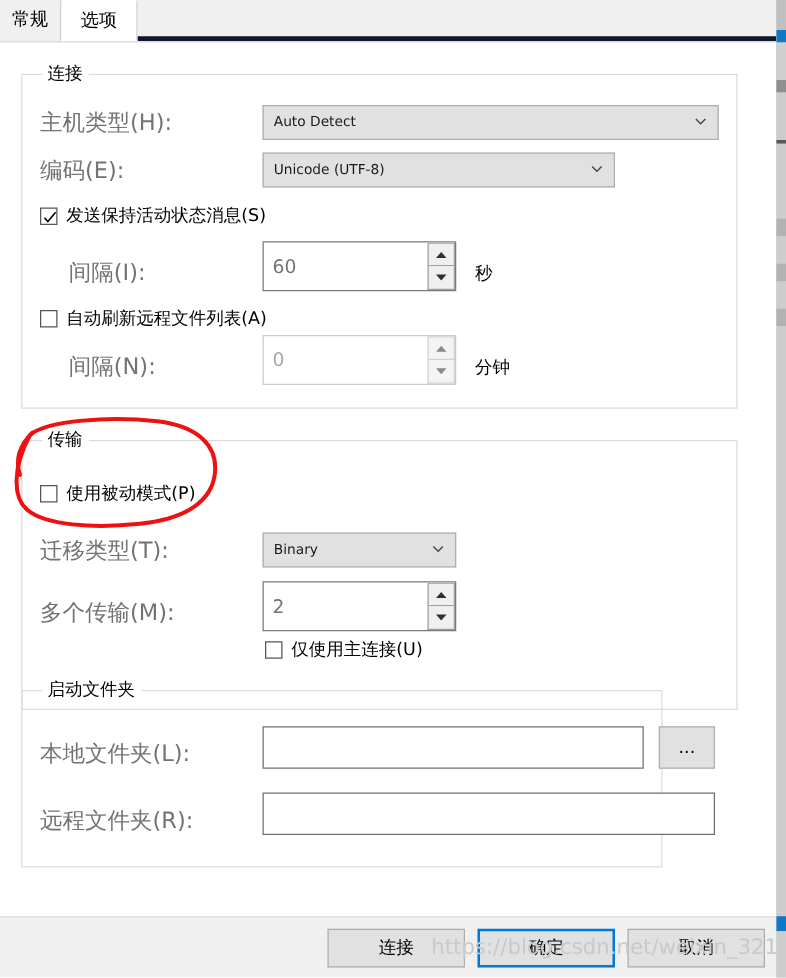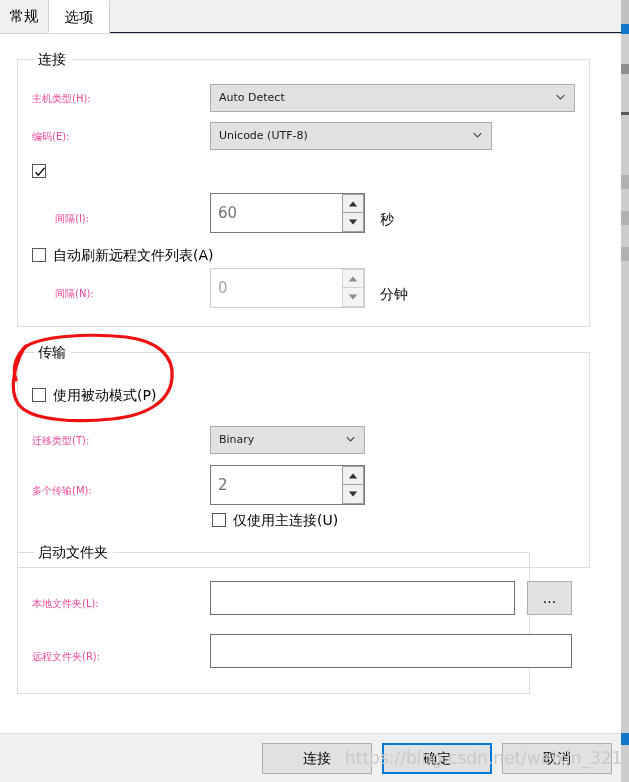--- a/index.html
+++ b/index.html
@@ -21,21 +21,21 @@
     background: #ffffff;
     overflow: hidden;
   }
 
   
   .tabstrip {
     position: absolute;
     left: 0; top: 0;
     width: 621px; height: 33px;
     background: #f0f0f0;
-    border-bottom: 1px solid #0f172a;
+    border-bottom: 4px solid #0f172a;
     box-sizing: border-box;
   }
   .tab {
     position: absolute;
     top: 0;
     height: 33px;
     line-height: 33px;
     font-size: 14.5px;
     text-align: center;
     box-sizing: border-box;
@@ -86,24 +86,24 @@
     white-space: nowrap;
   }
 
   #group-connection { left: 17px;  top: 25px;  width: 573px; height: 268px; }
   #group-transfer   { left: 17px;  top: 318px; width: 573px; height: 216px; }
   #group-startup    { left: 17px;  top: 518px; width: 513px; height: 142px; }
 
   
   .lbl {
     position: absolute;
-    font-size: 10px;
+    font-size: 18px;
     line-height: 18px;
     white-space: nowrap;
-    color: #ec4899;
+    color: #737373;
   }
   .unit {
     position: absolute;
     font-size: 14px;
     line-height: 18px;
     white-space: nowrap;
     color: #000;
   }
 
   
@@ -326,20 +326,21 @@
             </svg>
         </span>
       </div>
 
       <div class="cbrow" style="left:14px; top:104px;">
         <span class="cbbox">
           <svg width="12" height="12" viewBox="0 0 12 12">
               <path d="M1.5 6.2 L4.3 9.2 L10.5 1.8" fill="none" stroke="#000" stroke-width="1.3"></path>
             </svg>
         </span>
+        <span class="cblabel">发送保持活动状态消息(S)</span>
       </div>
 
       <div class="lbl" style="left:37px; top:150px;">间隔(I):</div>
       <div class="spin" style="left:192px; top:133px; width:155px;">
         <span class="stext">60</span>
         <span class="spinbtns">
           <span class="spinbtn up">
             <svg width="10" height="6" viewBox="0 0 10 6">
                 <path d="M5 0.6 L9.2 5.4 L0.8 5.4 Z" fill="#303030"></path>
               </svg>

